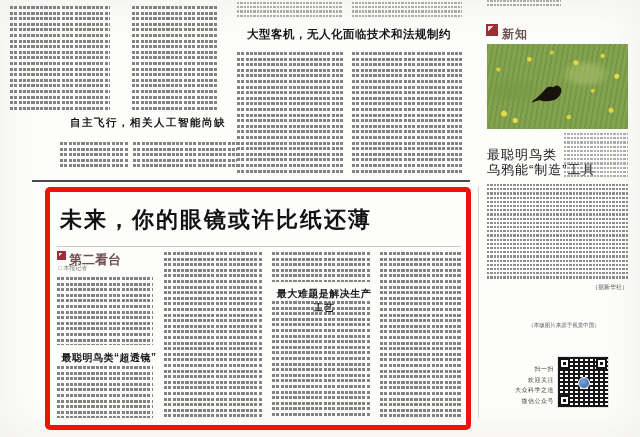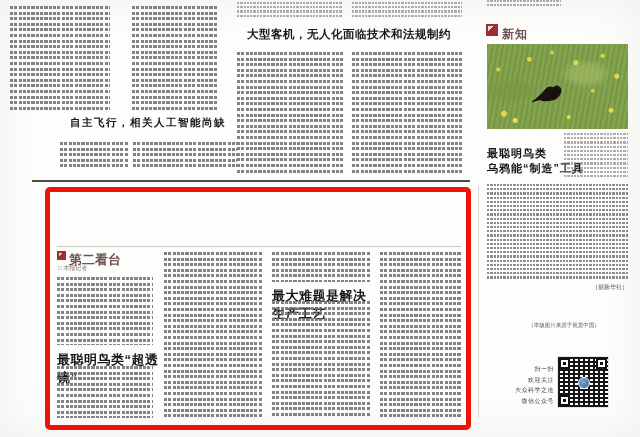--- a/index.html
+++ b/index.html
@@ -20,21 +20,21 @@
   }
   .bt.light{opacity:.6}
   .bt.tiny{
     background-image:repeating-linear-gradient(180deg,#787878 0 2.2px,transparent 2.2px 4.2px);
     -webkit-mask-image:repeating-linear-gradient(90deg,#000 0 2.3px,transparent 2.3px 3.3px);
     mask-image:repeating-linear-gradient(90deg,#000 0 2.3px,transparent 2.3px 3.3px);
   }
   .abs{position:absolute;}
   .hl{font-weight:bold;color:#161616;}
   .subhead-md{font-size:10.5px;letter-spacing:1.5px;}
-  .subhead-sm{font-size:13px;letter-spacing:.5px;}
+  .subhead-sm{font-size:10px;letter-spacing:.5px;text-align:center;}
   .divider{position:absolute;background:#4b4b4b;}
   .vrule{position:absolute;background:#d8d5d0;width:1px;}
   .redbox{
     position:absolute;left:45px;top:187px;width:416px;height:233px;
     border:5px solid var(--hl-red);border-radius:5px;background:transparent;
   }
   .feature-title{font-size:22px;font-weight:bold;letter-spacing:2px;color:#121212;}
   .title-rule{position:absolute;height:1px;background:#cccac6;}
   .lbl-icon{position:absolute;background:var(--lbl-red);}
   .lbl-icon::after{content:"";position:absolute;left:2px;top:2px;right:2px;bottom:2px;
@@ -69,21 +69,21 @@
       repeating-linear-gradient(0deg,#161616 0 2px,transparent 2px 4px),
       repeating-linear-gradient(90deg,#161616 0 2px,transparent 2px 5px),
       repeating-linear-gradient(45deg,rgba(255,255,255,.92) 0 3px,transparent 3px 7px);
     outline:1px solid #e5e5e5;
   }
   .finder{position:absolute;width:11px;height:11px;border:2px solid #111;background:#fff;box-sizing:border-box;}
   .finder::after{content:"";position:absolute;left:2px;top:2px;width:3px;height:3px;background:#111;}
   .qr-logo{position:absolute;left:20px;top:20px;width:10px;height:10px;border-radius:50%;
     background:radial-gradient(circle at 40% 35%,#7fa8d8,#2f5fa3);border:1px solid #fff;}
   .qr-caption{line-height:10.5px;font-size:6px;color:#3f3f3f;text-align:right;letter-spacing:.5px;}
-  .sb-head{font-size:11px;font-weight:bold;letter-spacing:1px;color:#141414;}
+  .sb-head{font-size:13px;font-weight:normal;letter-spacing:1px;color:#141414;}
 </style>
 </head>
 <body>
 
 <div class="page" id="pg">
 
   <div class="bt" style="left:10px;top:6px;width:100px;height:106px;"></div>
   <div class="bt" style="left:132px;top:6px;width:86px;height:106px;"></div>
   <div class="abs hl subhead-md" style="left:70px;top:116px;width:220px;">自主飞行，相关人工智能尚缺</div>
   <div class="bt" style="left:60px;top:142px;width:68px;height:26px;"></div>
@@ -93,20 +93,21 @@
   <div class="bt tiny light" style="left:352px;top:2px;width:110px;height:16px;"></div>
   <div class="abs hl" style="left:247px;top:27px;width:220px;font-size:11.5px;letter-spacing:.5px;">大型客机，无人化面临技术和法规制约</div>
   <div class="bt" style="left:237px;top:52px;width:106px;height:122px;"></div>
   <div class="bt" style="left:352px;top:52px;width:110px;height:122px;"></div>
 
   <div class="divider" style="left:32px;top:180px;width:438px;height:2px;"></div>
   <div class="vrule" style="left:478px;top:186px;height:232px;"></div>
 
   <div class="redbox"></div>
 
+  <div class="abs feature-title" style="left:60px;top:205px;width:390px;">未来，你的眼镜或许比纸还薄</div>
   <div class="title-rule" style="left:57px;top:246px;width:404px;"></div>
 
   <div class="lbl-icon" style="left:57px;top:251px;width:9px;height:9px;"></div>
   <div class="abs lbl-txt" style="left:69px;top:251px;font-size:13px;">第二看台</div>
   <div class="abs credit" style="left:58px;top:264px;font-size:6px;color:#7a7a7a;">□ 本报记者</div>
 
   <div class="bt" style="left:57px;top:277px;width:96px;height:68px;"></div>
   <div class="abs hl subhead-sm" style="left:57px;top:351px;width:104px;">最聪明鸟类“超透镜”</div>
   <div class="bt" style="left:57px;top:366px;width:96px;height:52px;"></div>
 

